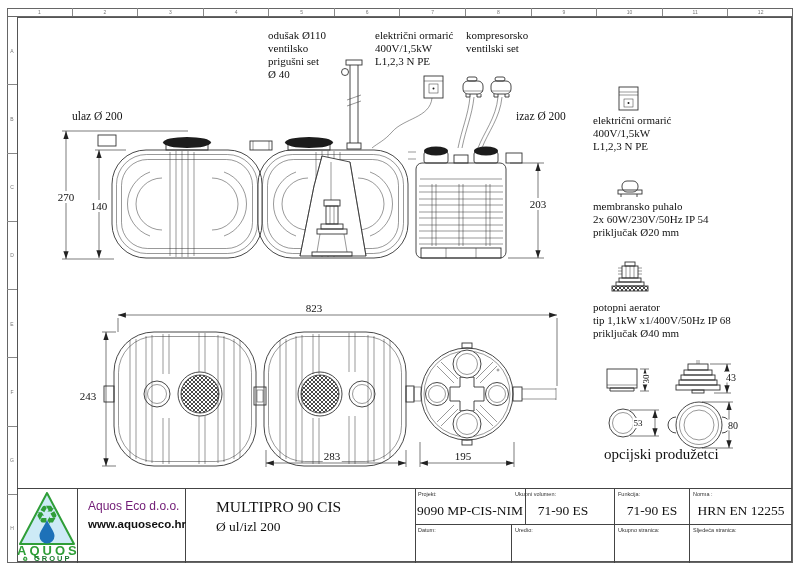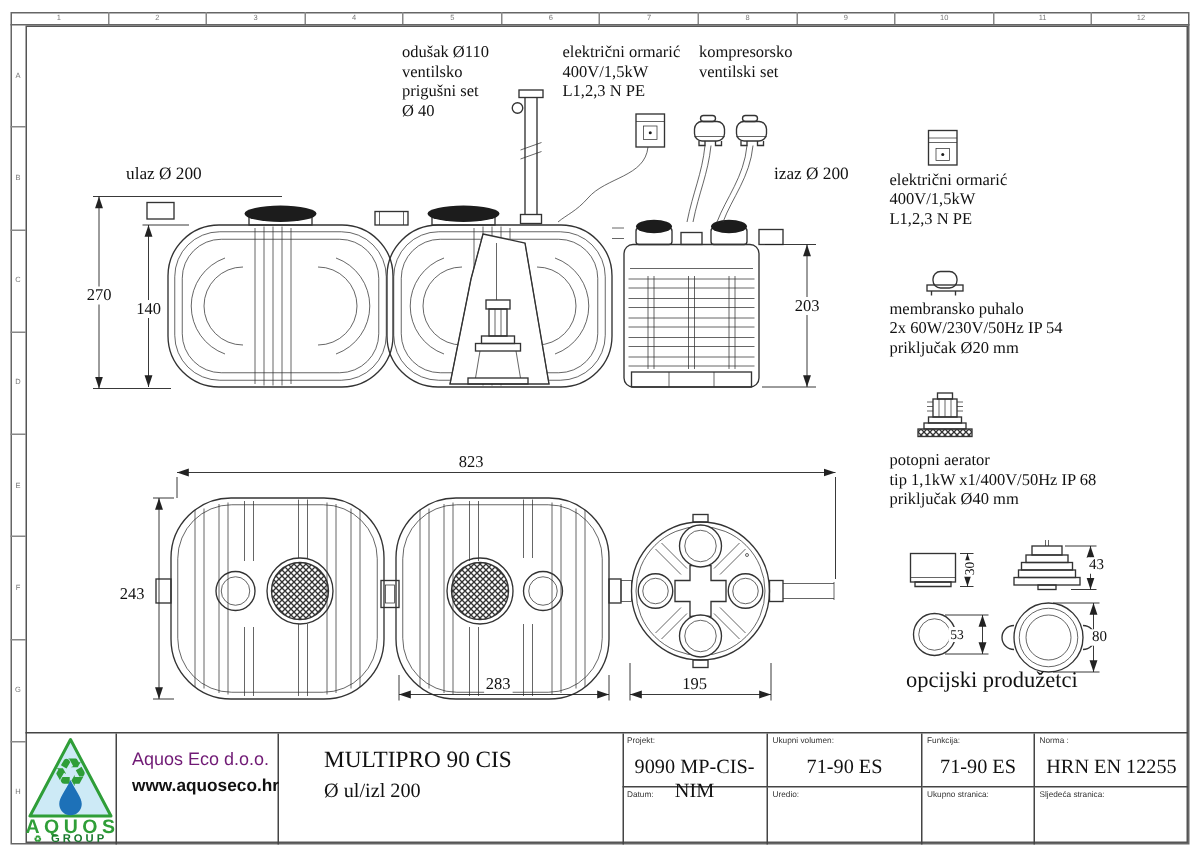--- a/index.html
+++ b/index.html
@@ -315,21 +315,21 @@
   </div>
   <div class="ann" style="left:375px;top:29px">
     <div>električni ormarić</div>
     <div>400V/1,5kW</div>
     <div>L1,2,3 N PE</div>
   </div>
   <div class="ann" style="left:466px;top:29px">
     <div>kompresorsko</div>
     <div>ventilski set</div>
   </div>
-  <div class="ann" style="left:84px;top:110px;font-size:11.5px">ulaz Ø 200</div>
+  <div class="ann" style="left:72px;top:110px;font-size:11.5px">ulaz Ø 200</div>
   <div class="ann" style="left:516px;top:110px;font-size:11.5px">izaz Ø 200</div>
   <div class="ann" style="left:593px;top:114px">
     <div>električni ormarić</div>
     <div>400V/1,5kW</div>
     <div>L1,2,3 N PE</div>
   </div>
   <div class="ann" style="left:593px;top:200px">
     <div>membransko puhalo</div>
     <div>2x 60W/230V/50Hz  IP 54</div>
     <div>priključak Ø20 mm</div>
@@ -367,21 +367,21 @@
       </div>
     </div>
     <div class="tbc" style="left:61px;width:108px">
       <div class="co-name">Aquos Eco d.o.o.</div>
       <div class="co-web">www.aquoseco.hr</div>
     </div>
     <div class="tbc" style="left:169px;width:230px">
       <div class="pt">MULTIPRO 90 CIS</div>
       <div class="ps">Ø ul/izl 200</div>
     </div>
-    <div class="fcell r1" style="left:398px;top:0;width:97px;height:36px">
+    <div class="fcell r1" style="left:398px;top:0;width:111px;height:36px">
       <div class="fl">Projekt:</div>
       <div class="fv">9090 MP-CIS-NIM</div>
     </div>
     <div class="fcell r1" style="left:495px;top:0;width:103px;height:36px">
       <div class="fl">Ukupni volumen:</div>
       <div class="fv">71-90 ES</div>
     </div>
     <div class="fcell r1" style="left:598px;top:0;width:75px;height:36px">
       <div class="fl">Funkcija:</div>
       <div class="fv">71-90 ES</div>

